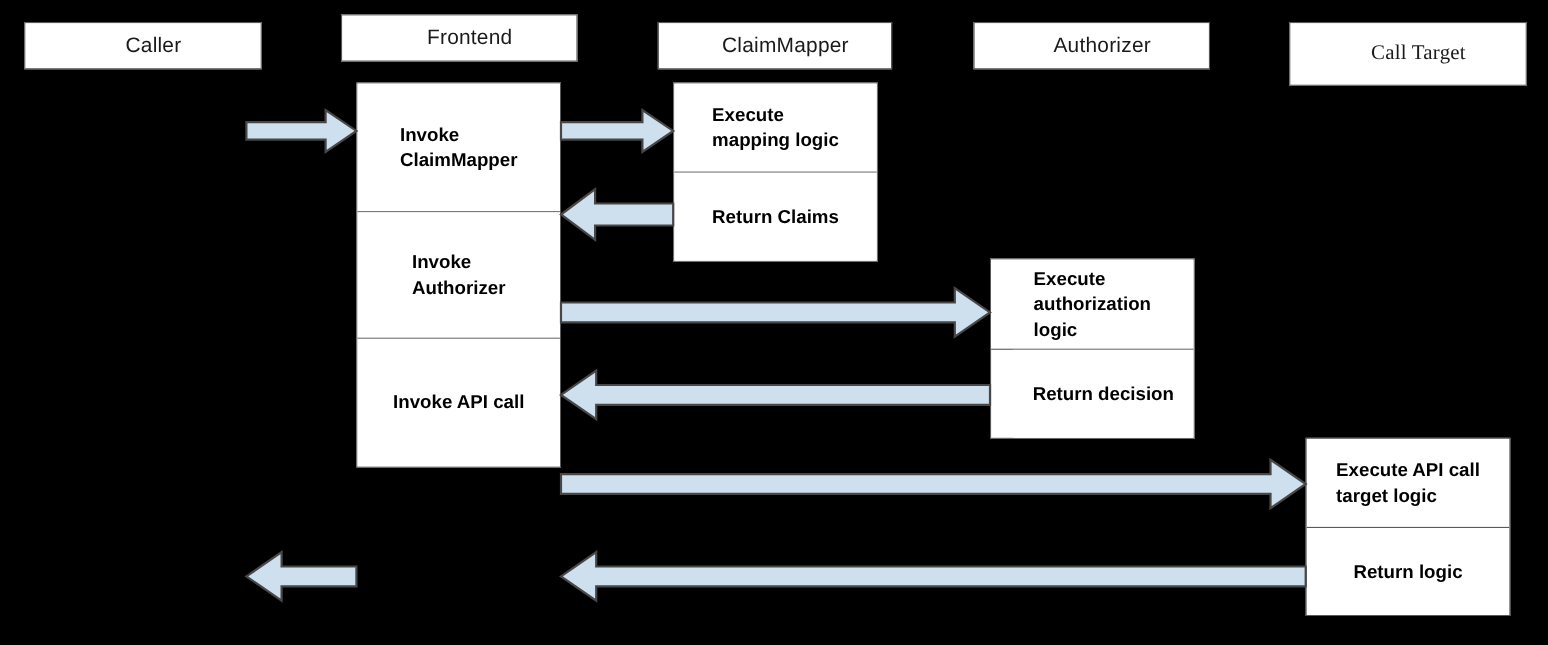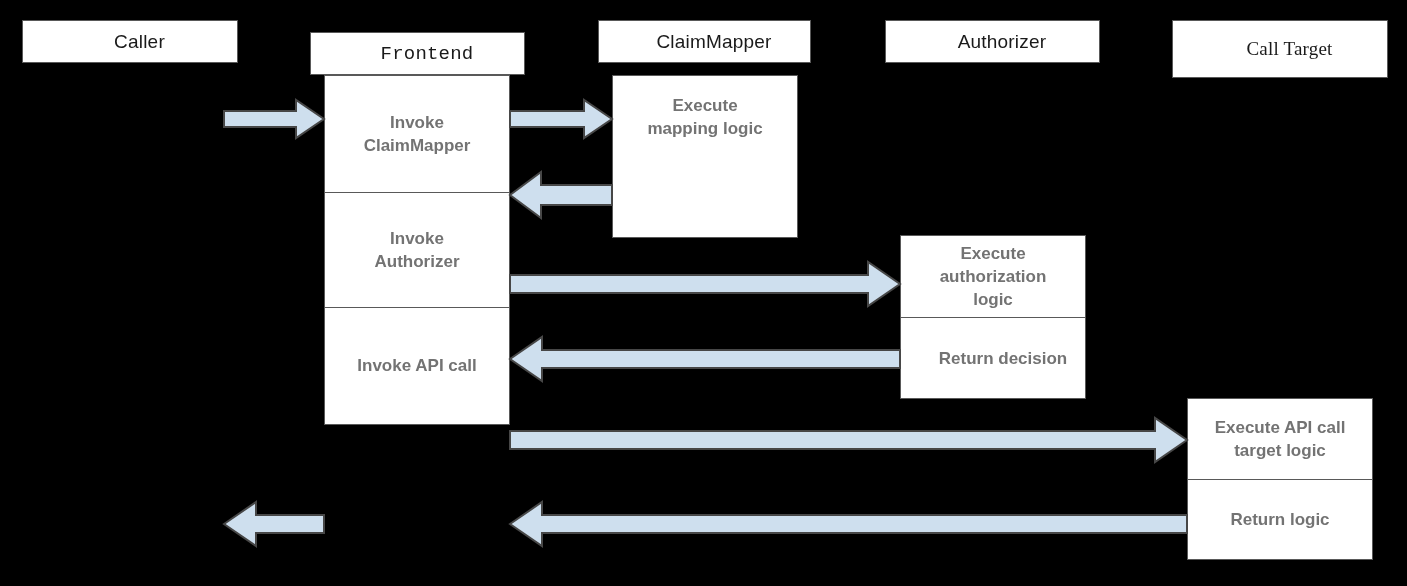--- a/index.html
+++ b/index.html
@@ -38,22 +38,22 @@
     display: flex;
     flex-direction: column;
   }
   .lane-cell {
     position: relative;
     background: #ffffff;
     box-sizing: border-box;
     display: flex;
     align-items: center;
     justify-content: center;
-    text-align: center;
-    color: #737373;
+    text-align: left;
+    color: #000000;
     font-size: 17px;
     font-weight: bold;
     line-height: 23px;
     padding: 2px 8px;
     border-bottom: 1px solid #595959;
   }
   .lane-cell:last-child {
     border-bottom: none;
   }
   .arrow {
@@ -68,21 +68,21 @@
   }
 </style>
 </head>
 <body>
 
 <div id="canvas">
 
   <div class="hdr-box" style="left:22px; top:20px; width:216px; height:43px;">
     <span>Caller</span>
   </div>
-  <div class="hdr-box" style="left:310px; top:32px; width:215px; height:43px;font-family:Liberation Mono, monospace;">
+  <div class="hdr-box" style="left:310px; top:13px; width:215px; height:43px;">
     <span>Frontend</span>
   </div>
   <div class="hdr-box" style="left:598px; top:20px; width:213px; height:43px;">
     <span>ClaimMapper</span>
   </div>
   <div class="hdr-box" style="left:885px; top:20px; width:215px; height:43px;">
     <span>Authorizer</span>
   </div>
   <div class="hdr-box" style="left:1172px; top:20px; width:216px; height:58px;font-family:Liberation Serif, serif;">
     <span>Call Target</span>
@@ -97,20 +97,23 @@
       <span>Invoke<br>Authorizer</span>
     </div>
     <div class="lane-cell" style="height:162px;">
       <span>Invoke API call</span>
     </div>
   </div>
 
   <div class="lane" style="left:612px; top:75px; width:186px; height:163px;">
     <div class="lane-cell" style="height:82px;">
       <span>Execute<br>mapping logic</span>
+    </div>
+    <div class="lane-cell" style="height:81px;">
+      <span>Return Claims</span>
     </div>
   </div>
 
   <div class="lane" style="left:900px; top:235px; width:186px; height:164px;">
     <div class="lane-cell" style="height:83px;">
       <span>Execute<br>authorization<br>logic</span>
     </div>
     <div class="lane-cell" style="height:81px;margin-left:20px;">
       <span>Return decision</span>
     </div>

